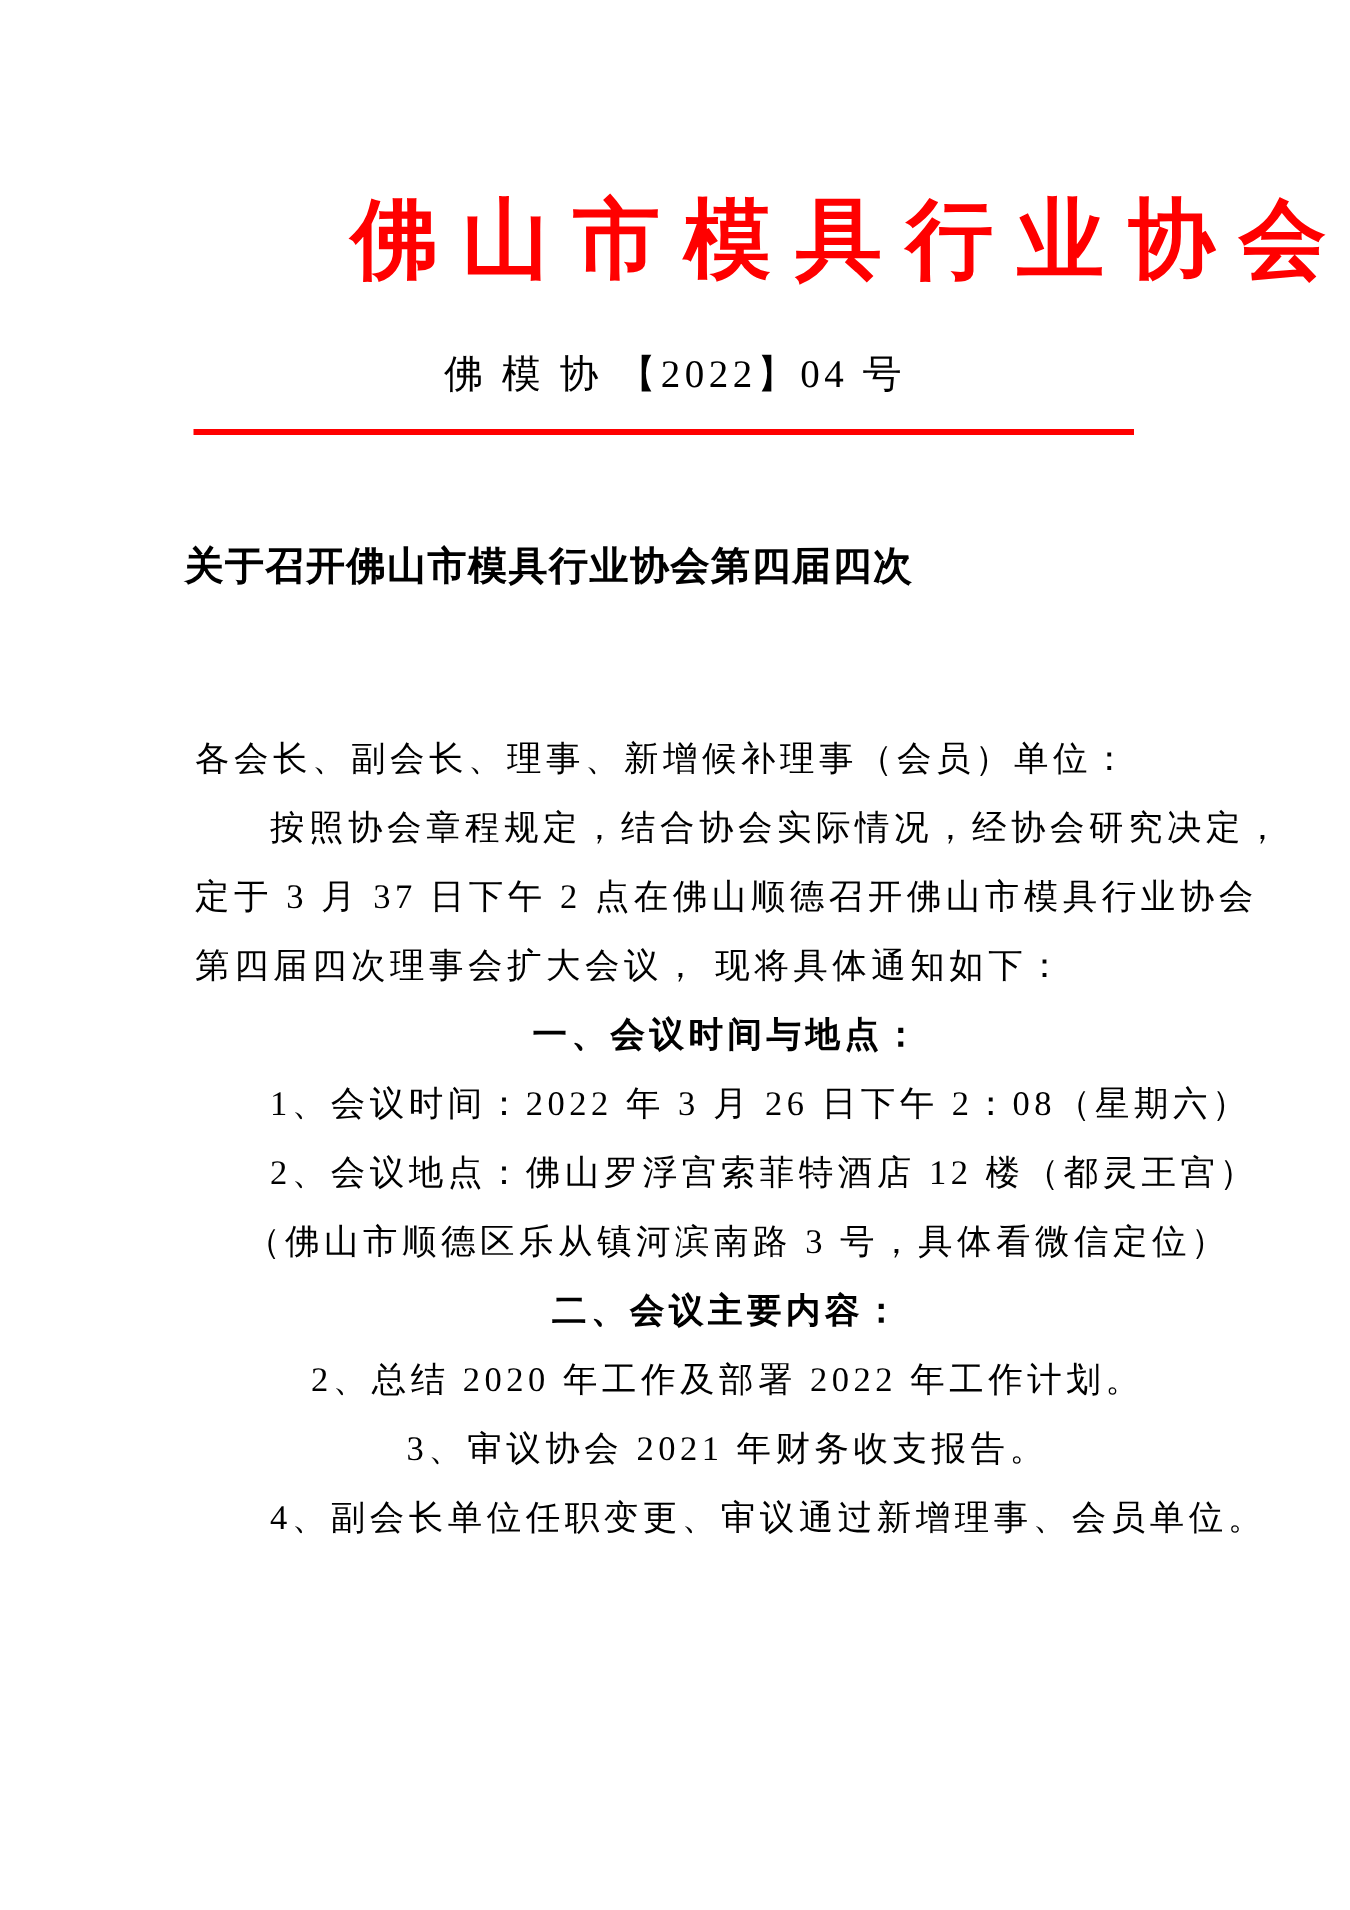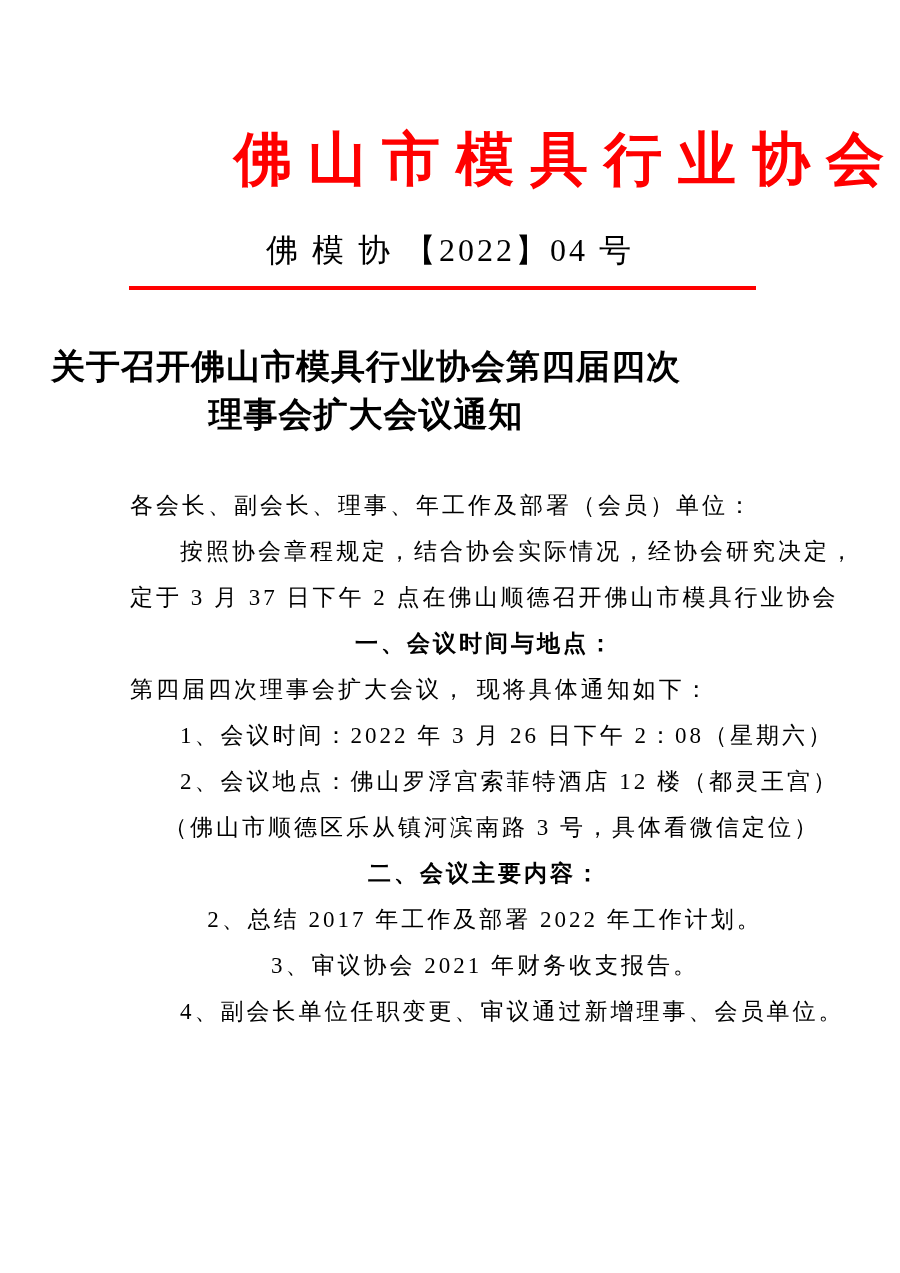--- a/index.html
+++ b/index.html
@@ -25,37 +25,37 @@
     line-height: 72px;
     font-weight: bold;
     letter-spacing: 16px;
     text-indent: 16px;
     white-space: nowrap;
   }
   .doc-number {
     position: absolute;
     top: 233px; left: 0; width: 900px;
     text-align: center;
-    font-size: 32px;
+    font-size: 26px;
     line-height: 34px;
     letter-spacing: 3px;
     white-space: nowrap;
   }
   .red-line {
     position: absolute;
     top: 286px; left: 129px;
     width: 627px; height: 4px;
     background: var(--accent);
   }
   .notice-title {
     position: absolute;
-    top: 343px; left: 0; width: 732px;
+    top: 354px; left: 0; width: 732px;
     margin: 0;
     text-align: center;
-    font-size: 34px;
+    font-size: 26px;
     line-height: 48px;
     font-weight: bold;
     letter-spacing: 1px;
   }
   .notice-title .t-line { display: block; white-space: nowrap; }
   .notice-body {
     position: absolute;
     top: 483px; left: 130px;
     width: 660px;
     font-size: 23px;
@@ -78,32 +78,31 @@
 <div class="page">
 
   <div class="org-title">佛山市模具行业协会</div>
 
   <div class="doc-number">佛 模 协 【2022】04 号</div>
 
   <div class="red-line"></div>
 
   <h1 class="notice-title">
     <span class="t-line">关于召开佛山市模具行业协会第四届四次</span>
-    <span class="t-line">理事会扩大会议通知</span>
   </h1>
 
   <div class="notice-body">
 
-  <p class="line indent-none"><span>各会长、副会长、理事、年工作及部署（会员）单位：</span></p>
+  <p class="line indent-none"><span>各会长、副会长、理事、新增候补理事（会员）单位：</span></p>
       <p class="line indent-para"><span>按照协会章程规定，结合协会实际情况，经协会研究决定，</span></p>
       <p class="line indent-none"><span>定于 3 月 37 日下午 2 点在佛山顺德召开佛山市模具行业协会</span></p>
+      <p class="line indent-none"><span>第四届四次理事会扩大会议， 现将具体通知如下：</span></p>
       <p class="line indent-para bold"><span>一、会议时间与地点：</span></p>
-      <p class="line indent-none"><span>第四届四次理事会扩大会议， 现将具体通知如下：</span></p>
       <p class="line indent-para"><span>1、会议时间：2022 年 3 月 26 日下午 2：08（星期六）</span></p>
       <p class="line indent-para"><span>2、会议地点：佛山罗浮宫索菲特酒店 12 楼（都灵王宫）</span></p>
       <p class="line indent-paren"><span>（佛山市顺德区乐从镇河滨南路 3 号，具体看微信定位）</span></p>
       <p class="line indent-para bold"><span>二、会议主要内容：</span></p>
-      <p class="line indent-para"><span>2、总结 2017 年工作及部署 2022 年工作计划。</span></p>
+      <p class="line indent-para"><span>2、总结 2020 年工作及部署 2022 年工作计划。</span></p>
       <p class="line indent-para"><span>3、审议协会 2021 年财务收支报告。</span></p>
       <p class="line indent-para"><span>4、副会长单位任职变更、审议通过新增理事、会员单位。</span></p>
     </div>
 
 </div>
 
 </body></html>

